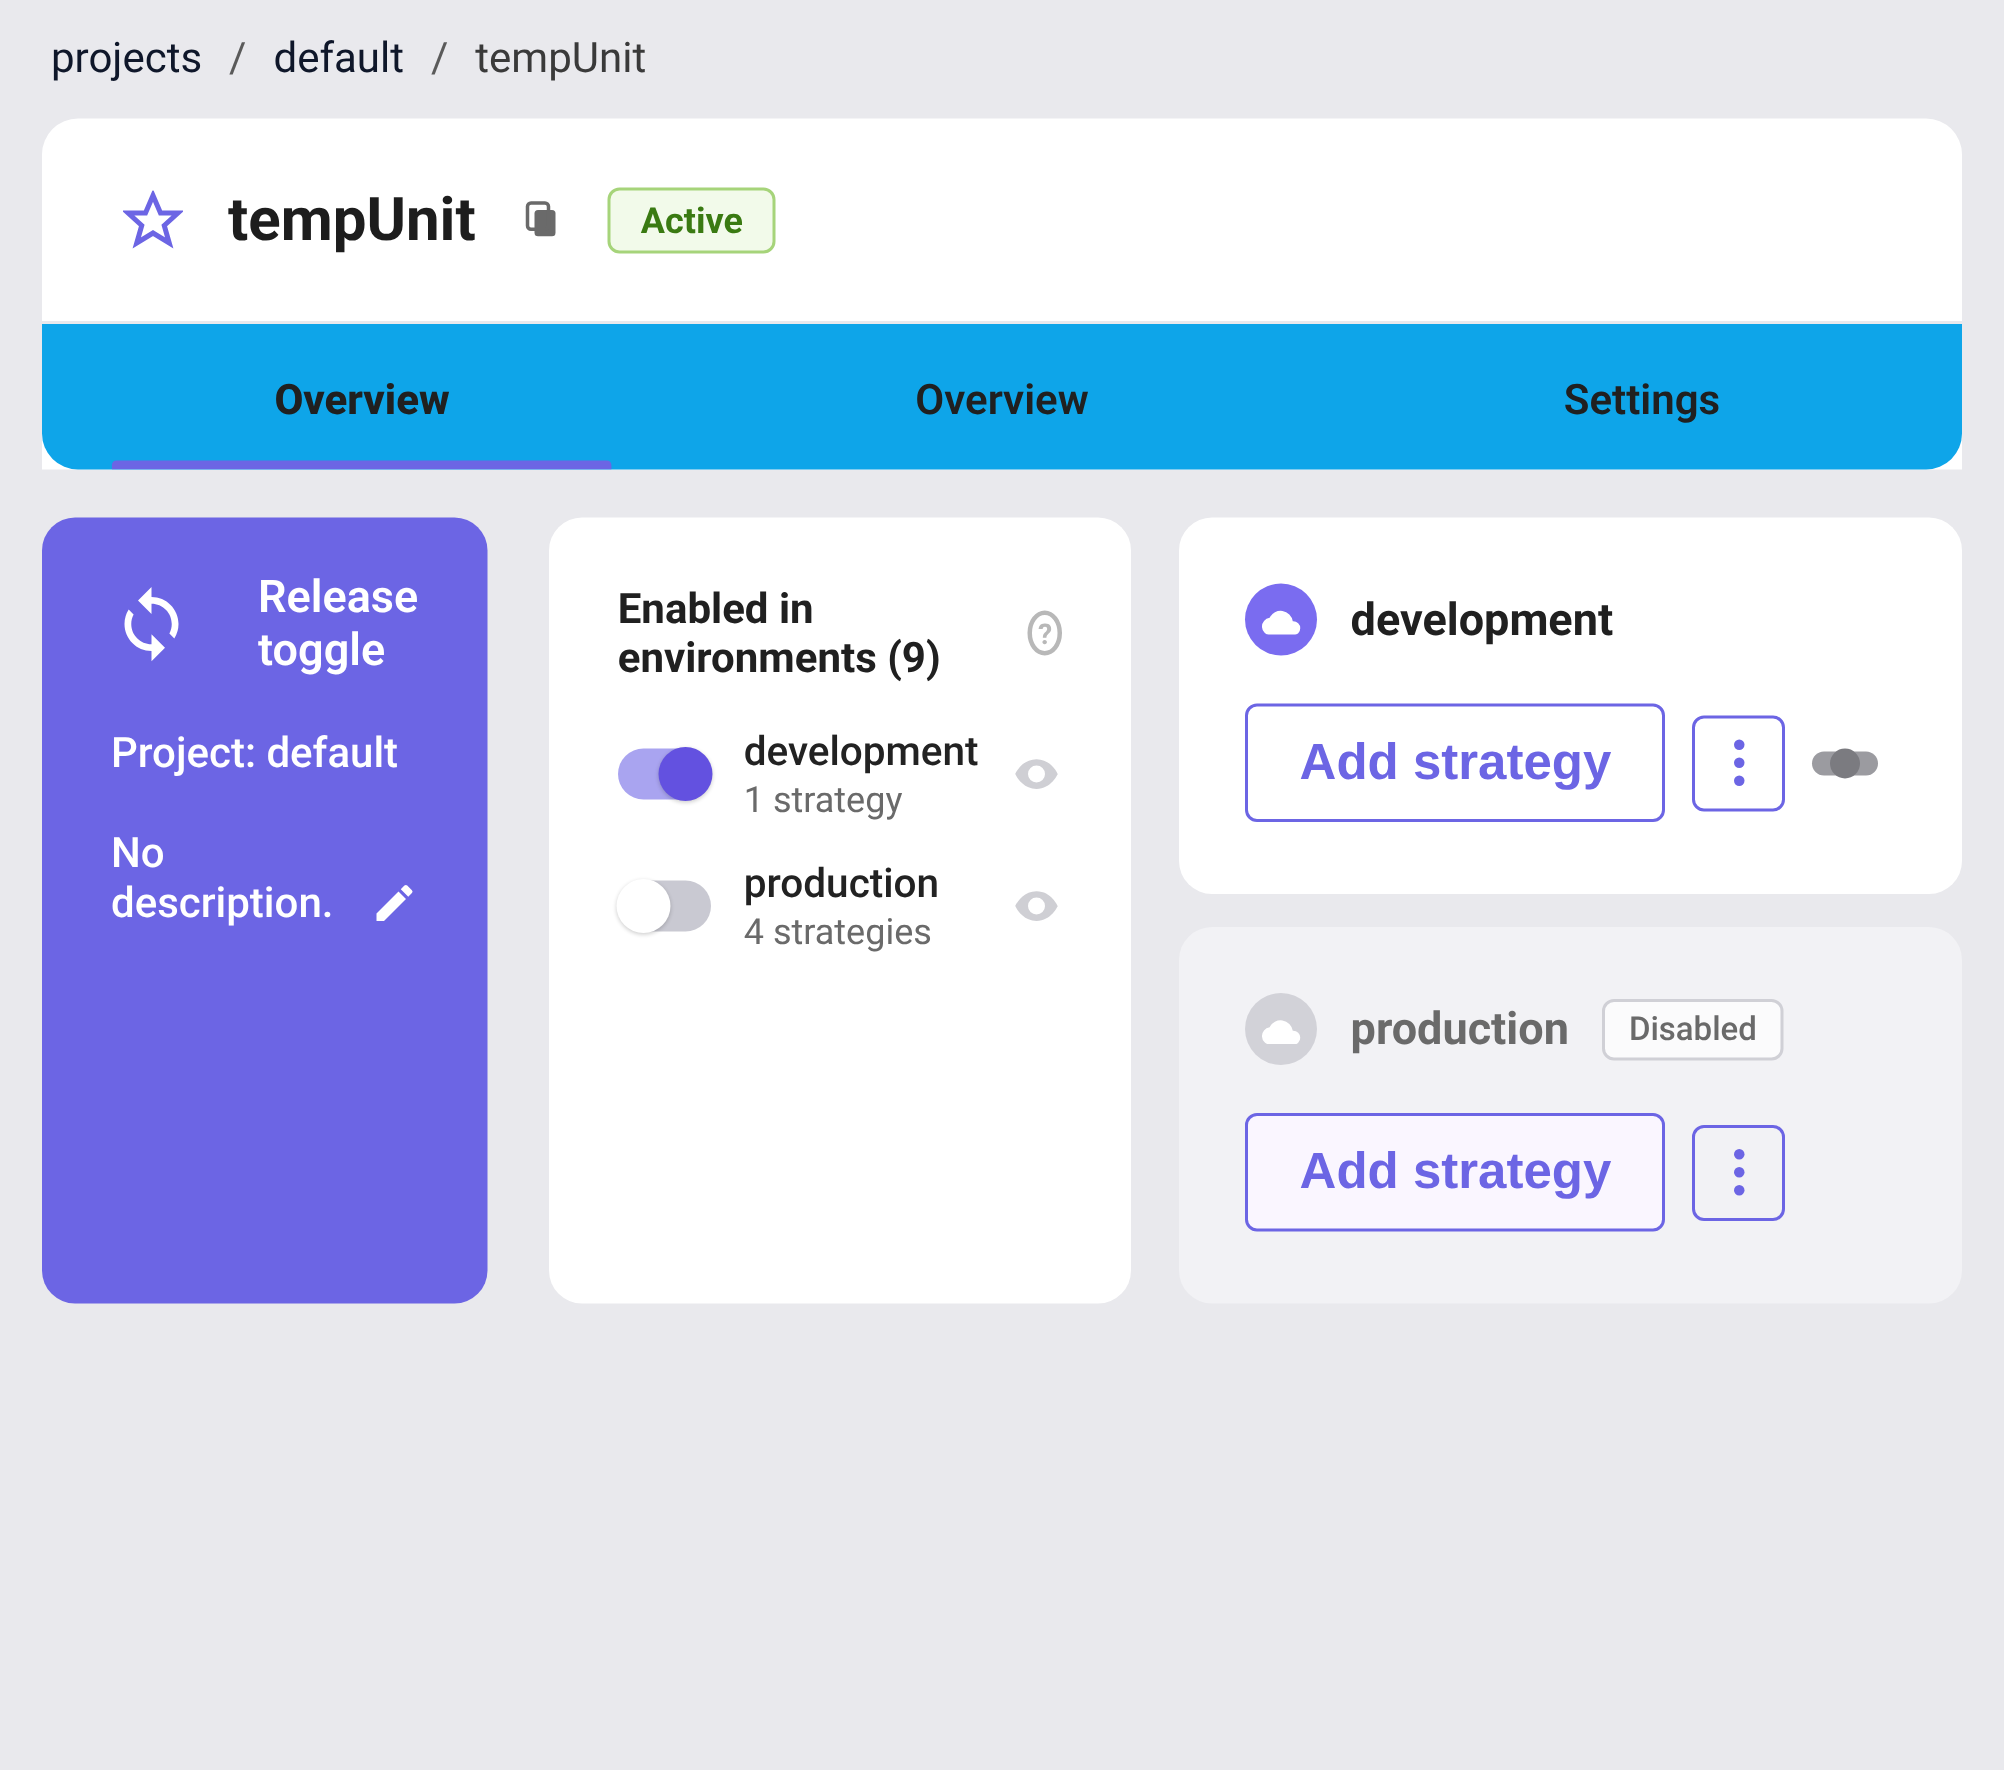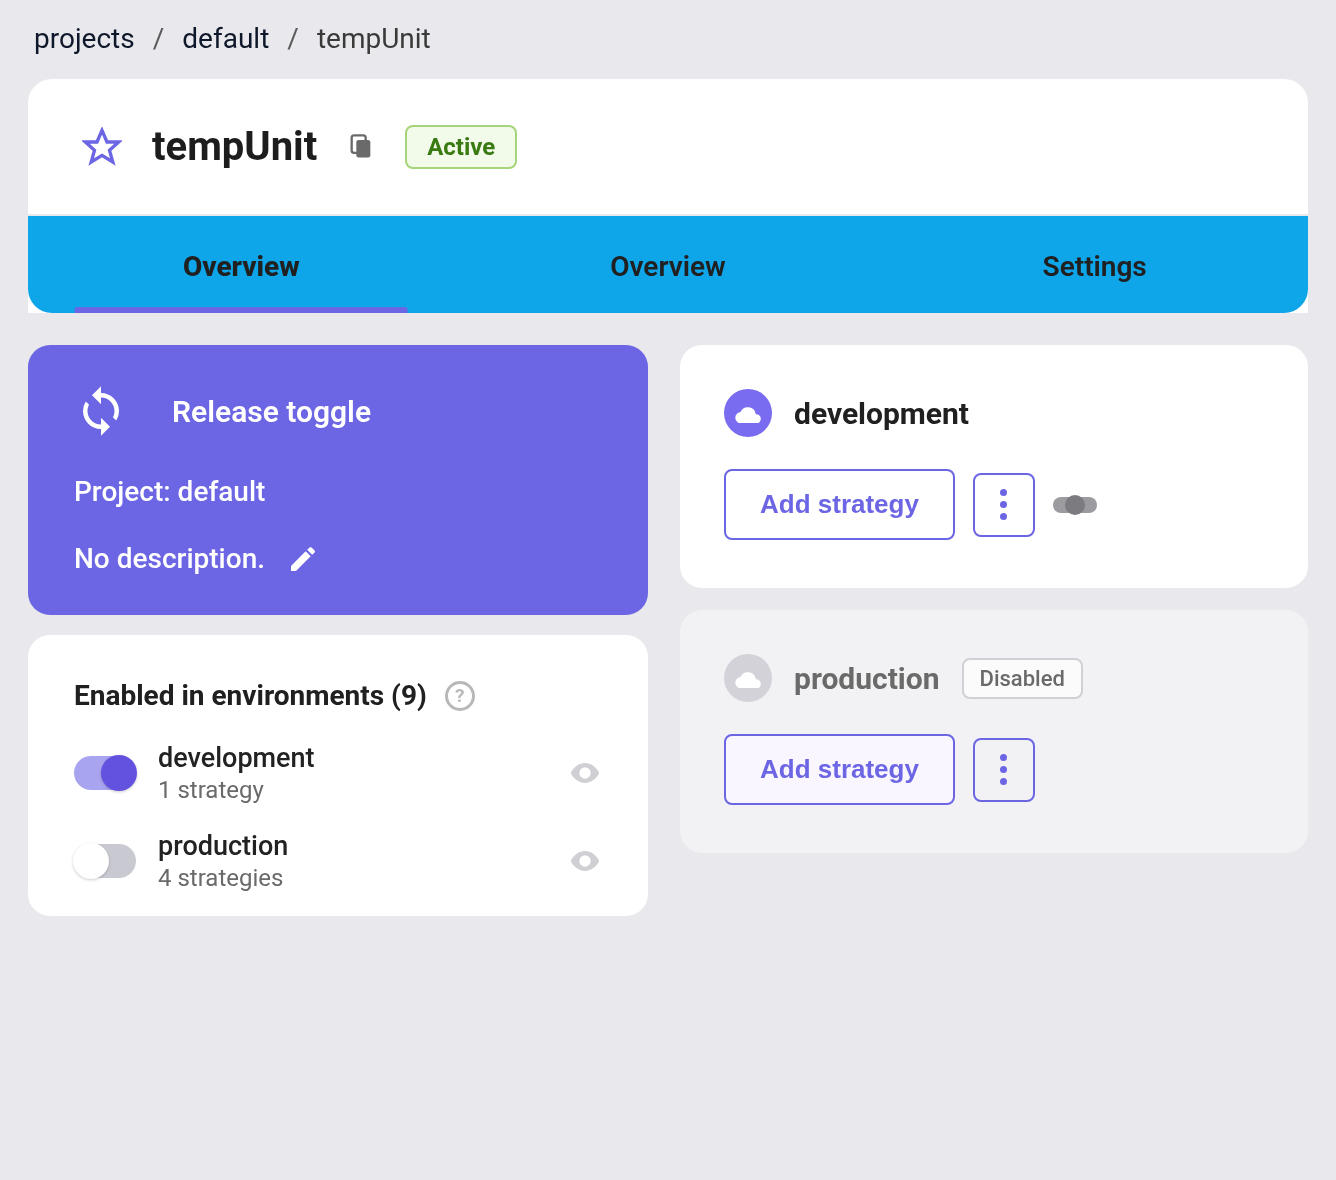--- a/index.html
+++ b/index.html
@@ -83,21 +83,21 @@
     background: #6c65e4;
     border-radius: 3px 3px 0 0;
   }
 
   
   .main-cols {
     display: flex;
     gap: 32px;
     margin-top: 32px;
   }
-  .left-col { flex: 0 0 620px; display: flex; flex-direction: column; gap: 20px;}
+  .left-col { flex: 0 0 620px; display: flex; flex-direction: row; gap: 41px;}
   .right-col { flex: 1; display: flex; flex-direction: column; gap: 22px; }
 
   
   .release-card {
     background: #6c65e4;
     color: #fff;
     border-radius: 22px;
     padding: 36px 46px 40px 46px;
     display: flex;
     flex-direction: column;
@@ -180,21 +180,21 @@
     font-weight: 500;
     background: #fbfbfc;
   }
   .env-panel-actions {
     display:flex; align-items: center; gap: 18px;
   }
   .add-strategy-btn {
     border: 2px solid #6c65e4;
     color: #6c65e4;
     background: transparent;
-    font-size: 26px; font-weight: 700;
+    font-size: 34px; font-weight: 700;
     padding: 18px 34px;
     border-radius: 8px;
     cursor: pointer;
   }
   .env-panel.disabled .add-strategy-btn { background: #faf6ff; }
   .more-btn {
     border: 2px solid #6c65e4;
     border-radius: 8px;
     width: 62px; height: 64px;
     display:flex; align-items:center; justify-content:center;

